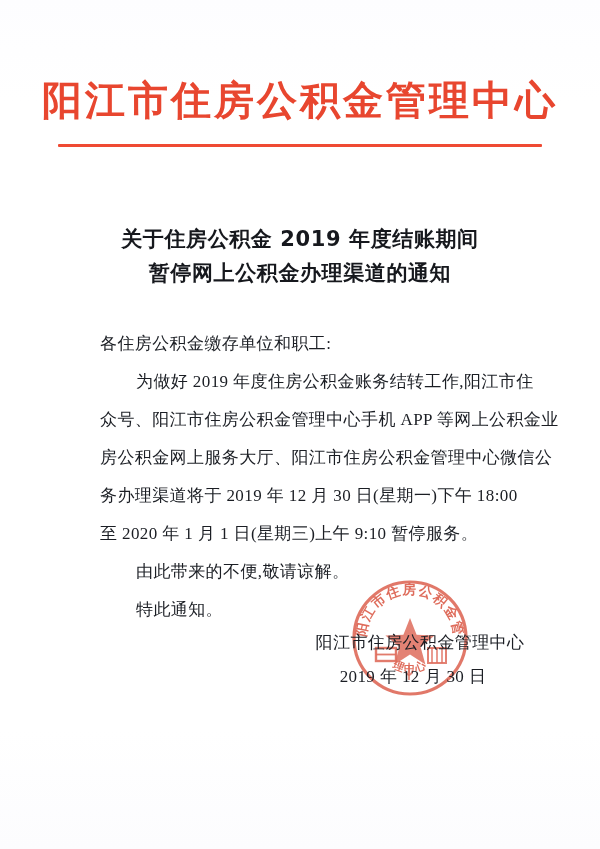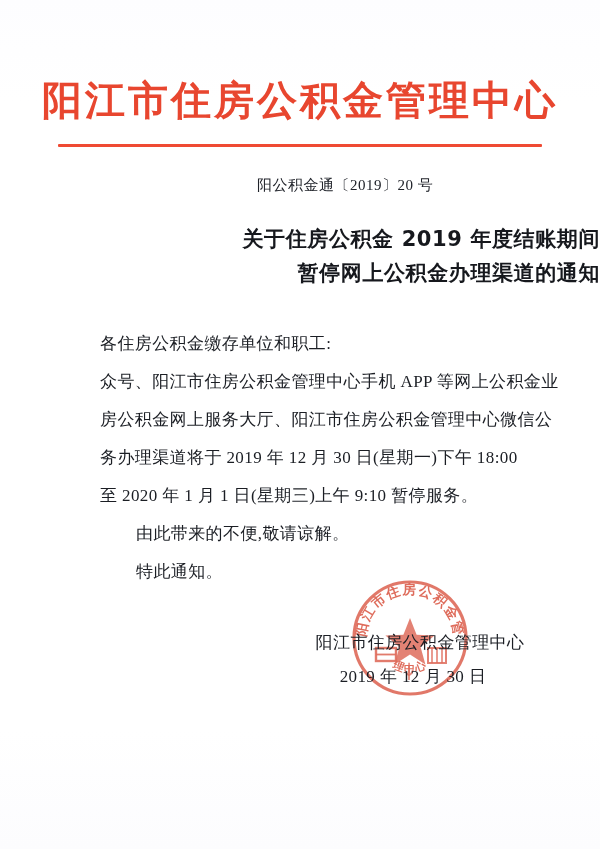--- a/index.html
+++ b/index.html
@@ -65,21 +65,21 @@
     letter-spacing: 0.5px;
     white-space: nowrap;
   }
 
   
   .doc-title {
     position: absolute;
     left: 0;
     top: 222px;
     width: 600px;
-    text-align: right;
+    text-align: center;
     font-family: "DejaVu Sans", "Liberation Sans", sans-serif;
     font-weight: bold;
     font-size: 21px;
     line-height: 34px;
     color: #16181d;
     letter-spacing: 0.6px;
   }
   .doc-title .tline { display: block; white-space: nowrap; }
 
   
@@ -133,29 +133,29 @@
 </head>
 <body>
 
 <div class="page">
   <div class="paper-tint"></div>
 
   <div class="doc-header">阳江市住房公积金管理中心</div>
 
   <div class="header-rule"></div>
 
-  <div class="doc-number">阳公积金通〔2019〕20 号</div>
 
   <div class="doc-title">
     <span class="tline">关于住房公积金 2019 年度结账期间</span>
     <span class="tline">暂停网上公积金办理渠道的通知</span>
   </div>
 
   <div class="body-block">
     <span class="bline">各住房公积金缴存单位和职工:</span>
+    <span class="bline indent">为做好 2019 年度住房公积金账务结转工作,阳江市住</span>
     <span class="bline">众号、阳江市住房公积金管理中心手机 APP 等网上公积金业</span>
     <span class="bline">房公积金网上服务大厅、阳江市住房公积金管理中心微信公</span>
     <span class="bline">务办理渠道将于 2019 年 12 月 30 日(星期一)下午 18:00</span>
     <span class="bline">至 2020 年 1 月 1 日(星期三)上午 9:10 暂停服务。</span>
     <span class="bline indent">由此带来的不便,敬请谅解。</span>
     <span class="bline indent">特此通知。</span>
   </div>
 
   <div class="seal">
     <svg viewBox="0 0 120 120" xmlns="http://www.w3.org/2000/svg">

